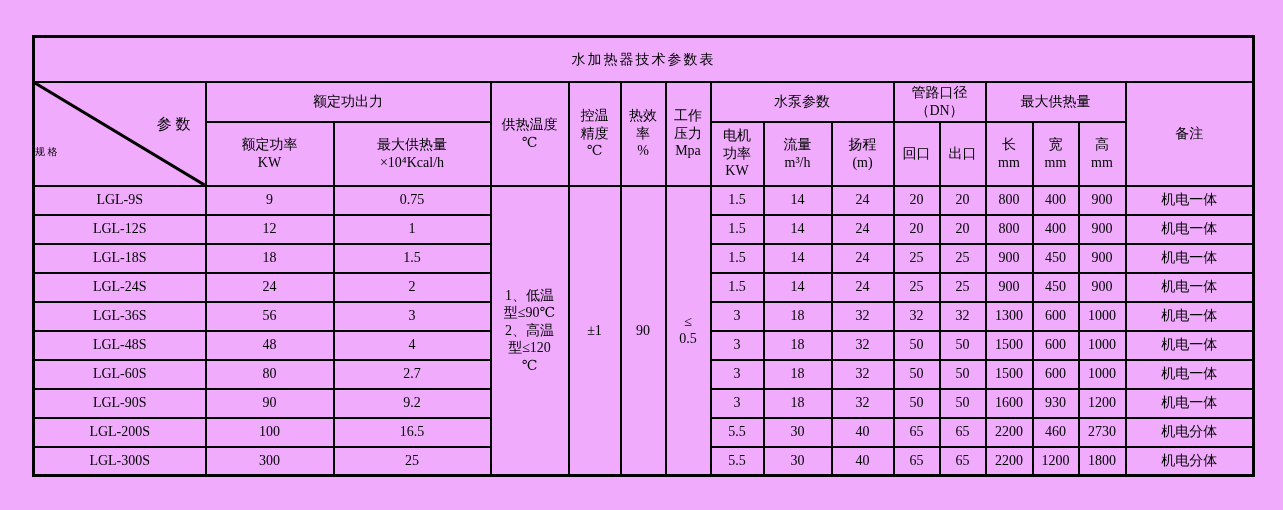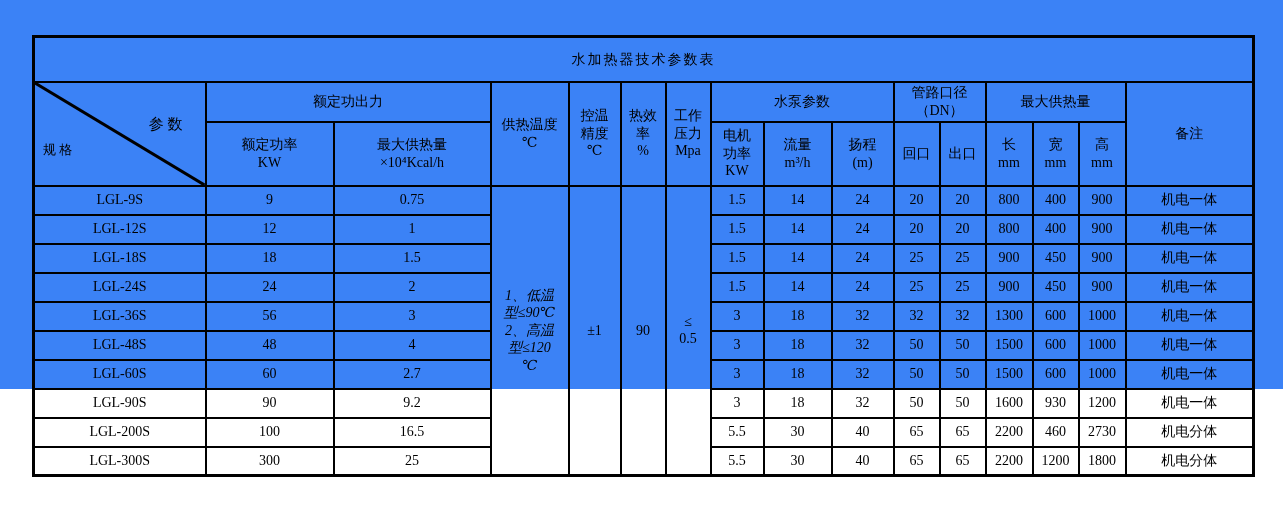--- a/index.html
+++ b/index.html
@@ -2,21 +2,21 @@
 <html><head>
 <meta charset="utf-8">
 <style>
   * { box-sizing: border-box; margin: 0; padding: 0; }
   html, body {
     width: 1283px; height: 510px;
     background: #ffffff;
     font-family: "Liberation Serif", "DejaVu Serif", serif;
     color: #000000;
   }
-  .sheet { position: relative; width: 1283px; height: 389px; background: #3b82f6; }
+  .sheet { position: relative; width: 1283px; height: 510px; background: #f0abfc; }
   table.spec {
     position: absolute; left: 32px; top: 35px;
     width: 1220px;
     table-layout: fixed;
     border-collapse: collapse;
     border: 3px solid #000;
   }
   table.spec th, table.spec td {
     border: 2px solid #000;
     text-align: center;
@@ -36,23 +36,23 @@
     white-space: nowrap;
   }
   tr.group-row th { height: 40px; }
   tr.sub-row th { height: 64px; }
   tr.data-row td { height: 29px; }
   td.diag-cell {
     position: relative;
     padding: 0;
   }
   .diag-svg { position: absolute; left: 0; top: 0; width: 100%; height: 100%; display: block; }
-  .diag-param { position: absolute; right: 22px; top: 32px; font-size: 15px; }
-  .diag-spec  { position: absolute; left: 8px; bottom: 26px; font-size: 13px; }
-  .note-cell { font-size: 14px; font-style: italic; }
+  .diag-param { position: absolute; right: 14px; top: 32px; font-size: 15px; }
+  .diag-spec  { position: absolute; left: 0; bottom: 26px; font-size: 10px; }
+  .note-cell { font-size: 14px; }
 </style>
 </head>
 <body>
 
 <div class="sheet">
   <table class="spec">
     <colgroup>
       <col style="width:172px">
         <col style="width:128px">
         <col style="width:157px">
@@ -218,21 +218,21 @@
         <td>50</td>
         <td>50</td>
         <td>1500</td>
         <td>600</td>
         <td>1000</td>
         <td>机电一体</td>
       </tr>
 
       <tr class="data-row">
         <td>LGL-60S</td>
-        <td>60</td>
+        <td>80</td>
         <td>2.7</td>
         <td>3</td>
         <td>18</td>
         <td>32</td>
         <td>50</td>
         <td>50</td>
         <td>1500</td>
         <td>600</td>
         <td>1000</td>
         <td>机电一体</td>

